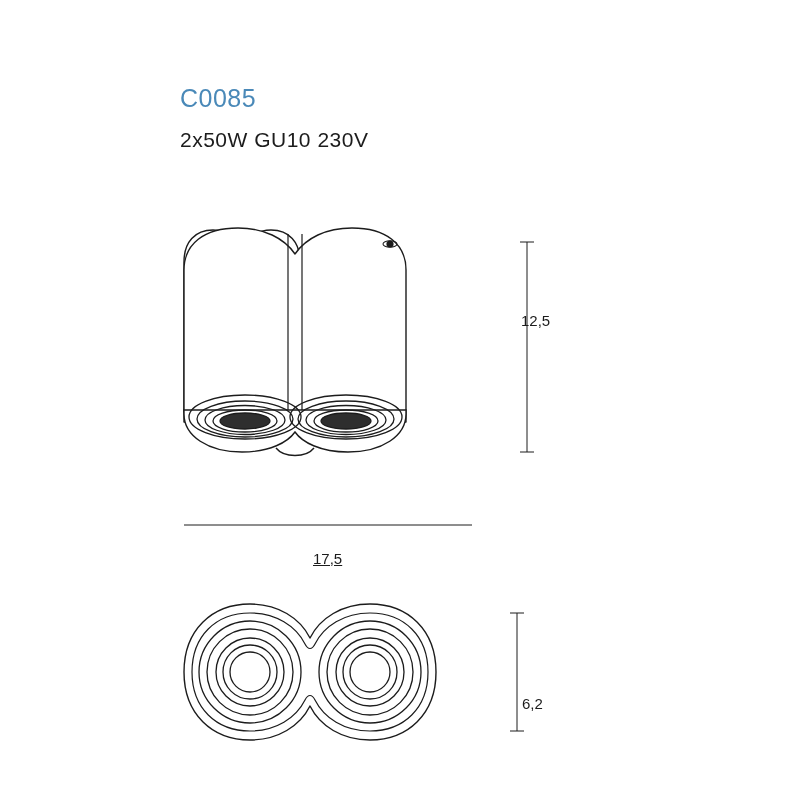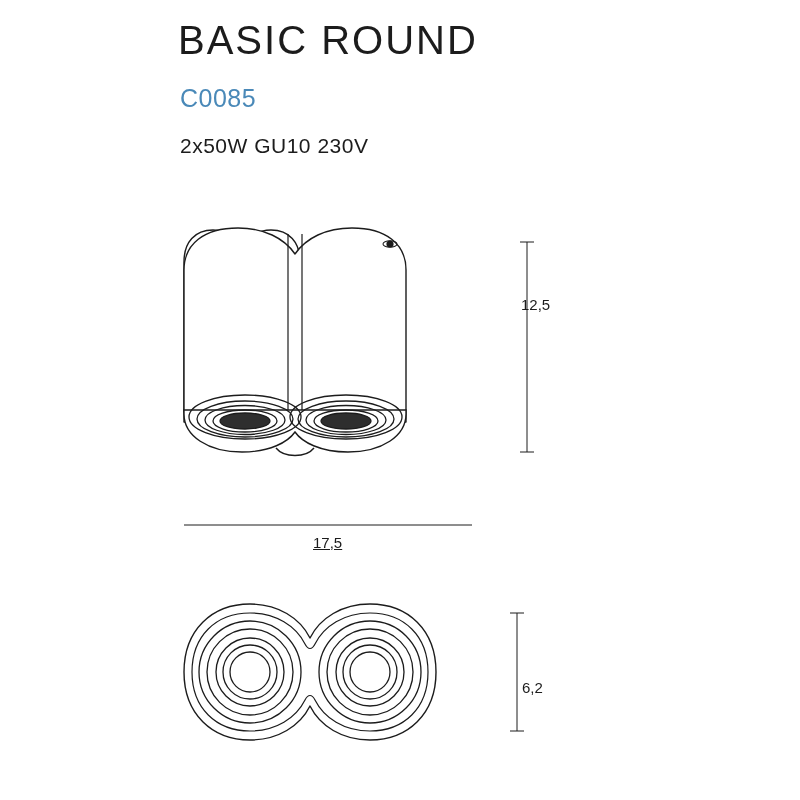--- a/index.html
+++ b/index.html
@@ -38,53 +38,53 @@
     font-size: 25px;
     font-weight: 400;
     letter-spacing: 0.5px;
     color: #4a89b8;
     line-height: 30px;
     white-space: nowrap;
   }
   .specs {
     position: absolute;
     left: 180px;
-    top: 133px;
+    top: 127px;
     font-size: 21px;
     font-weight: 400;
     letter-spacing: 0.5px;
     color: #1c1c1c;
     line-height: 26px;
     white-space: nowrap;
   }
   .dim-label {
     position: absolute;
     font-size: 15px;
     color: #1c1c1c;
     line-height: 18px;
     white-space: nowrap;
+    margin-top: 16px;
   }
   #dim-height-label { left: 521px; top: 296px; }
   #dim-width-label  { left: 313px; top: 534px; text-decoration: underline; }
   #dim-depth-label  { left: 522px; top: 679px; }
 
   svg { display: block; }
   .drawing {
     position: absolute;
   }
   #front-view { left: 150px; top: 200px; }
   #top-view   { left: 150px; top: 580px; }
   #dimension-lines { left: 150px; top: 200px; }
 </style>
 </head>
 <body>
 
 <div class="sheet">
 
-  <div class="title">BASIC ROUND</div>
   <div class="code">C0085</div>
   <div class="specs">2x50W  GU10  230V</div>
 
   <div class="drawing" id="front-view">
     <svg width="360" height="290" viewBox="0 0 360 290" fill="none">
       <g stroke="#1c1c1c" stroke-width="1.4" fill="#ffffff" stroke-linejoin="round" stroke-linecap="round">
 
         <path d="M34 62
                  C34 42 45 30 63 30
                  C78 30 88 39 92 50

